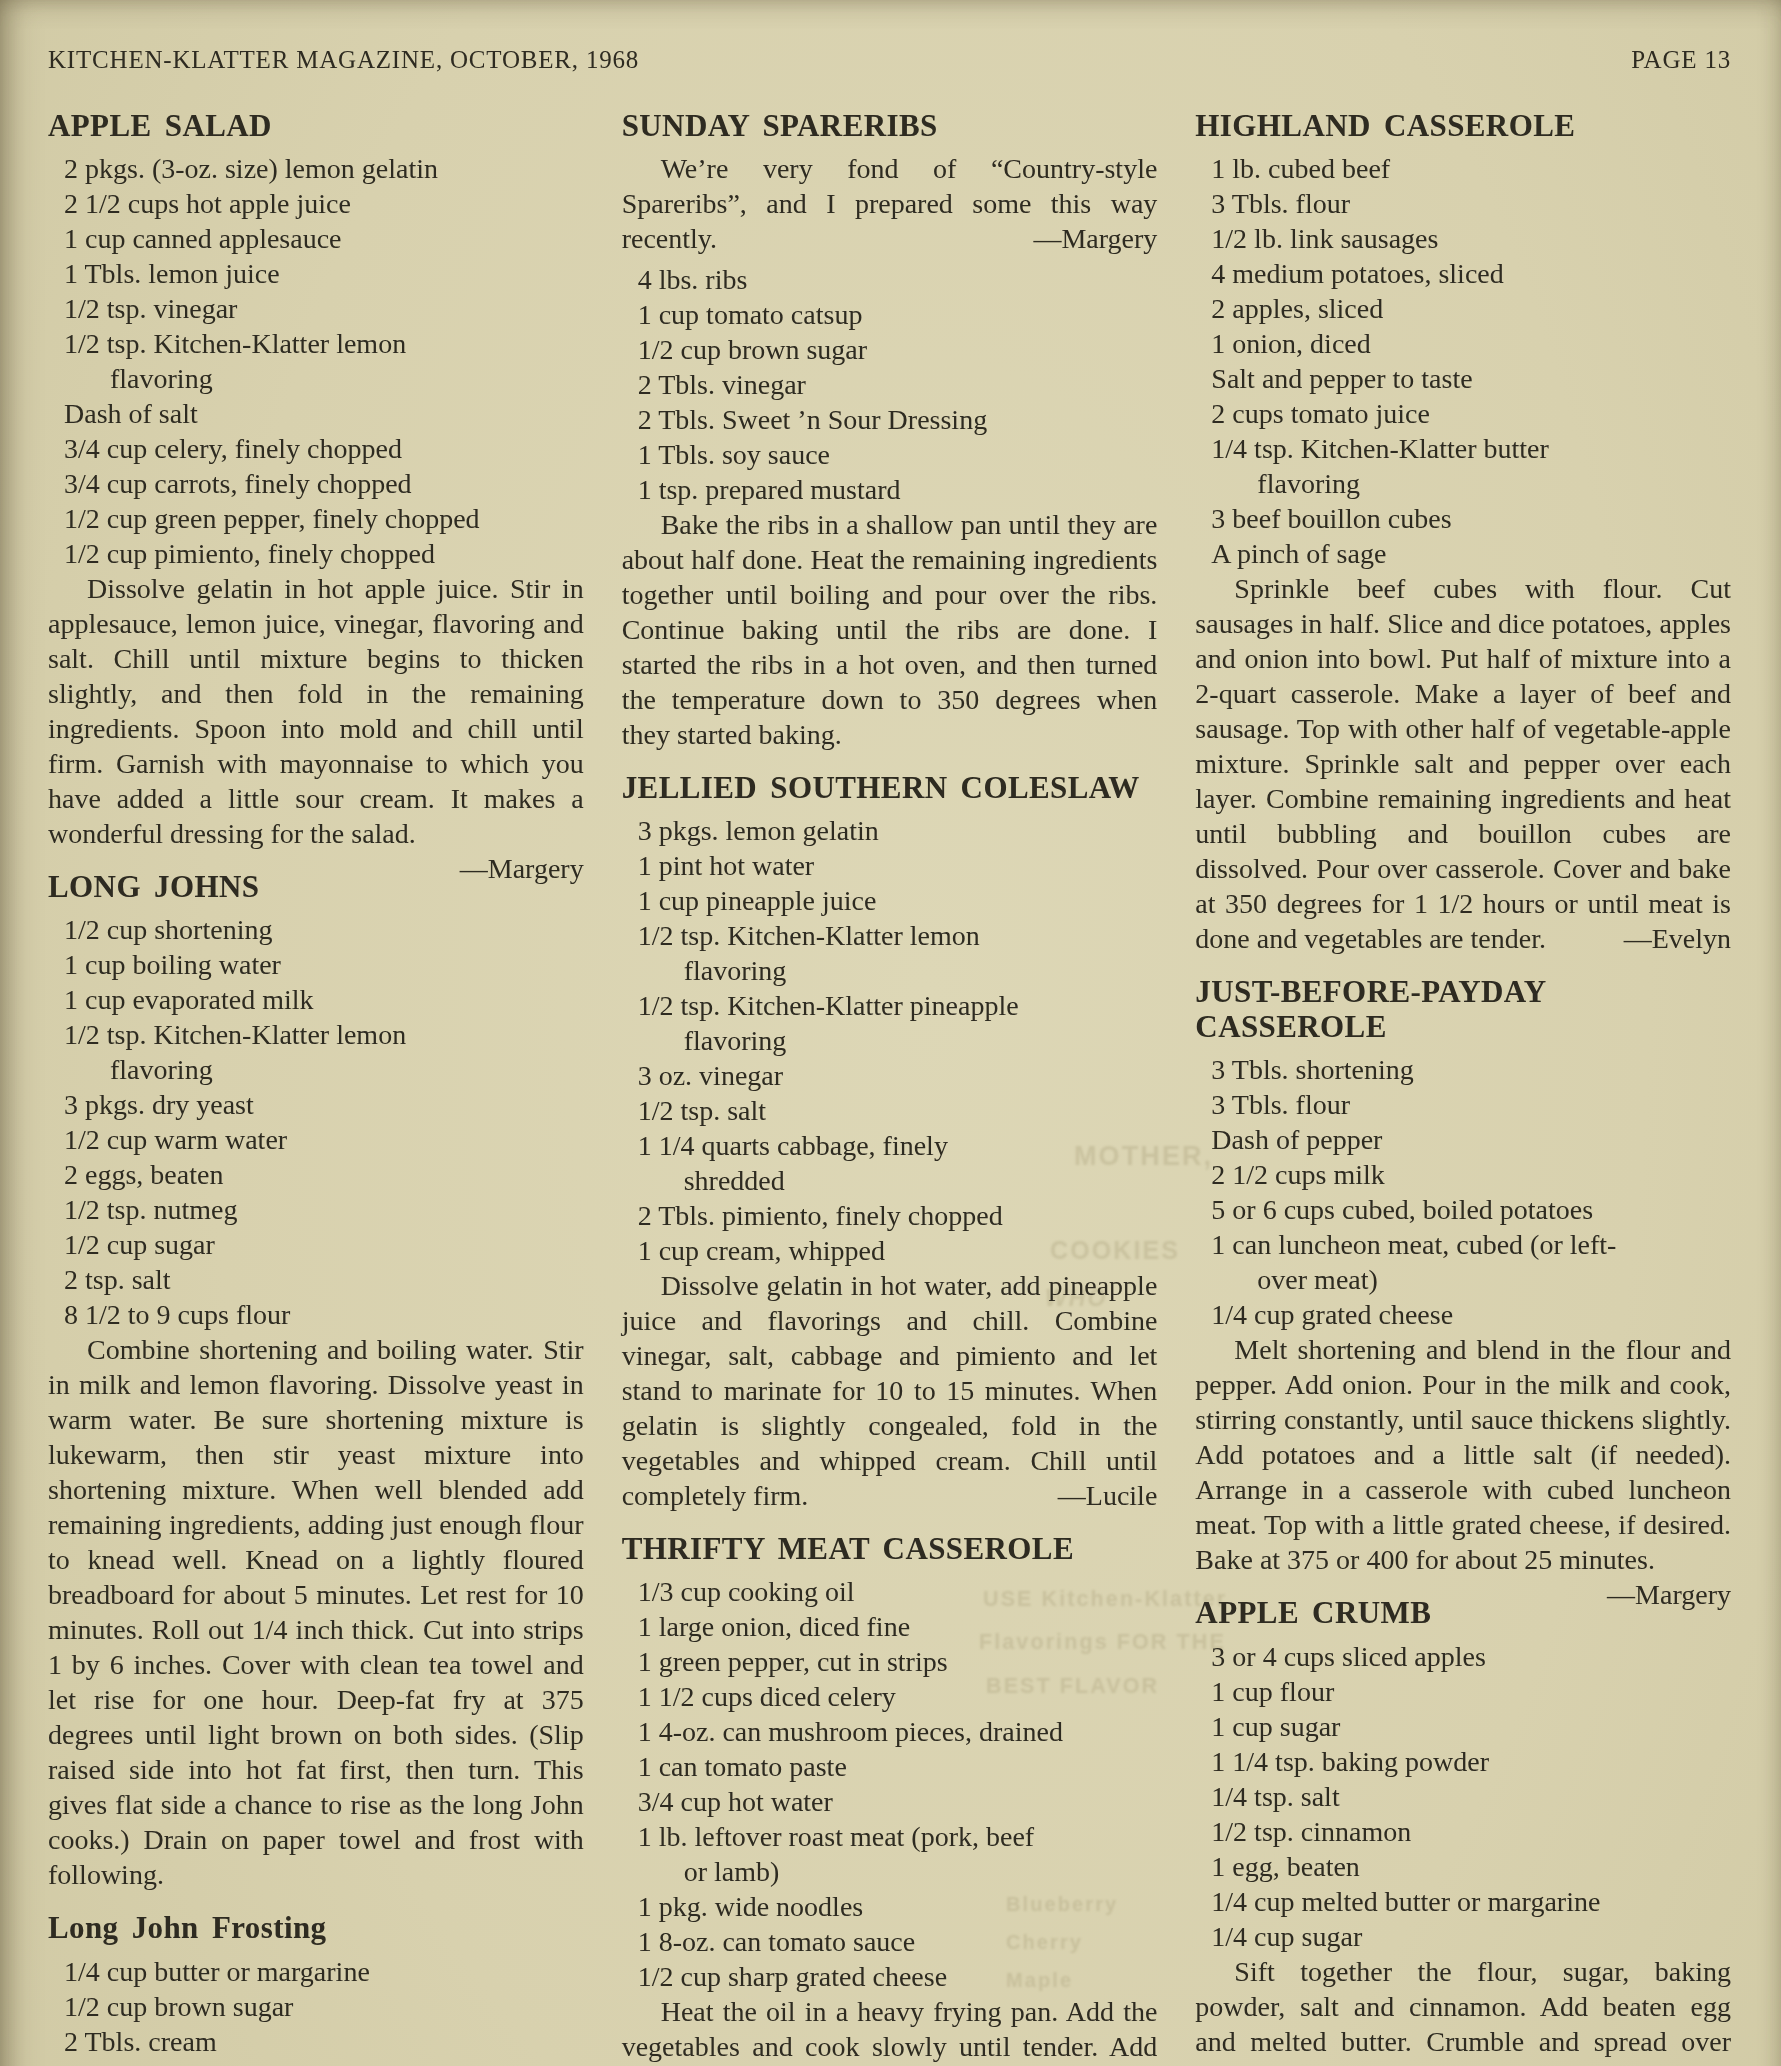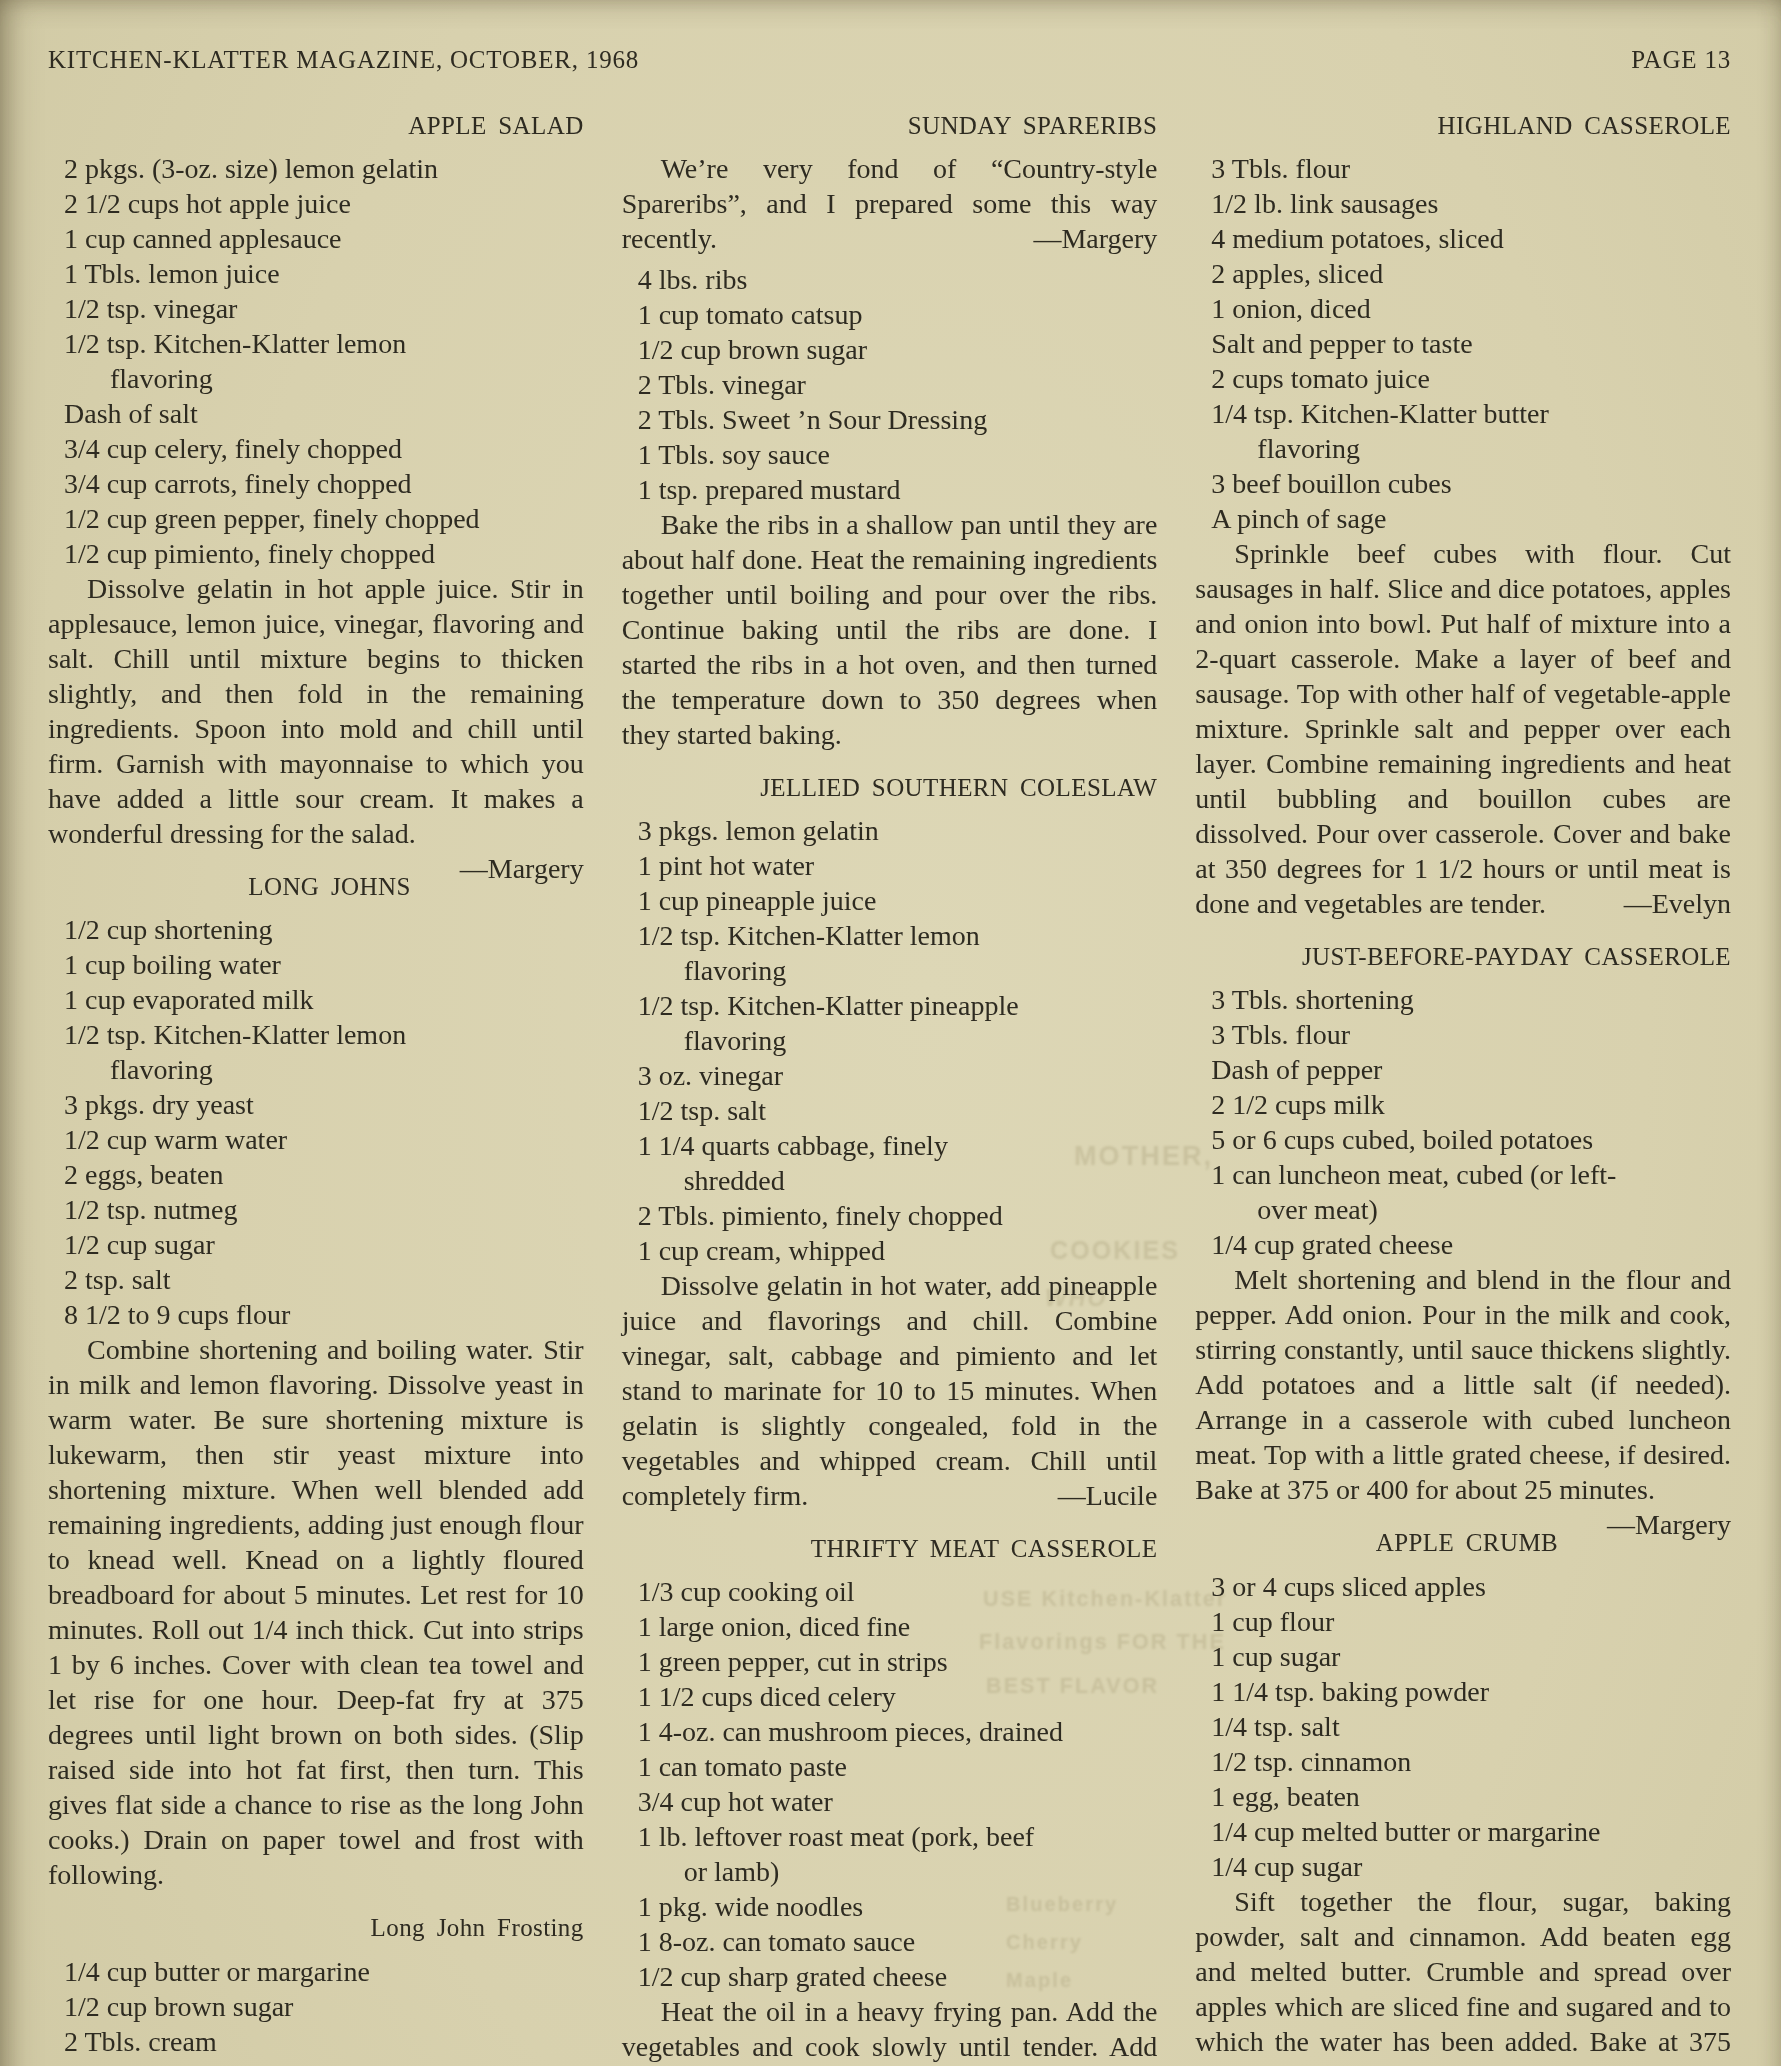--- a/index.html
+++ b/index.html
@@ -44,23 +44,23 @@
     display: flex;
     gap: 38px;
   }
   .col {
     flex: 1 1 0;
     min-width: 0;
     font-size: 28px;
     line-height: 35px;
   }
   .recipe-title, .recipe-subtitle {
-    text-align: right;
-    font-weight: normal;
-    font-size: 25px;
+    text-align: left;
+    font-weight: bold;
+    font-size: 31px;
     letter-spacing: 0.4px;
     word-spacing: 5px;
     margin: 18px 0 8.3px 0;
   }
   .col > .recipe-title:first-child { margin-top: 0.8px; }
   .ingredients { margin: 0; }
   .para + .ingredients { margin-top: 5.8px; }
   .ing {
     padding-left: 62px;
     text-indent: -46px;
@@ -189,20 +189,21 @@
 or lamb)</div>
           <div class="ing">1 pkg. wide noodles</div>
           <div class="ing">1 8-oz. can tomato sauce</div>
           <div class="ing">1/2 cup sharp grated cheese</div>
         </div>
         <p class="para">Heat the oil in a heavy frying pan. Add the vegetables and cook slowly until tender. Add the can of tomato paste and the hot water. Cut the leftover roast into cubes and add to the mixture. Cook the noodles until tender. Into a greased casserole place alternate layers of noodles and meat sauce. Pour the tomato sauce over all and sprinkle the grated cheese on top. The casserole can be topped with buttered crumbs if you like. Bake about 20 minutes in a 350-degree oven.</p>
       </div>
     <div class="col">
         <h2 class="recipe-title">HIGHLAND CASSEROLE</h2>
         <div class="ingredients">
+          <div class="ing">1 lb. cubed beef</div>
           <div class="ing">3 Tbls. flour</div>
           <div class="ing">1/2 lb. link sausages</div>
           <div class="ing">4 medium potatoes, sliced</div>
           <div class="ing">2 apples, sliced</div>
           <div class="ing">1 onion, diced</div>
           <div class="ing">Salt and pepper to taste</div>
           <div class="ing">2 cups tomato juice</div>
           <div class="ing">1/4 tsp. Kitchen-Klatter butter
 flavoring</div>
           <div class="ing">3 beef bouillon cubes</div>

